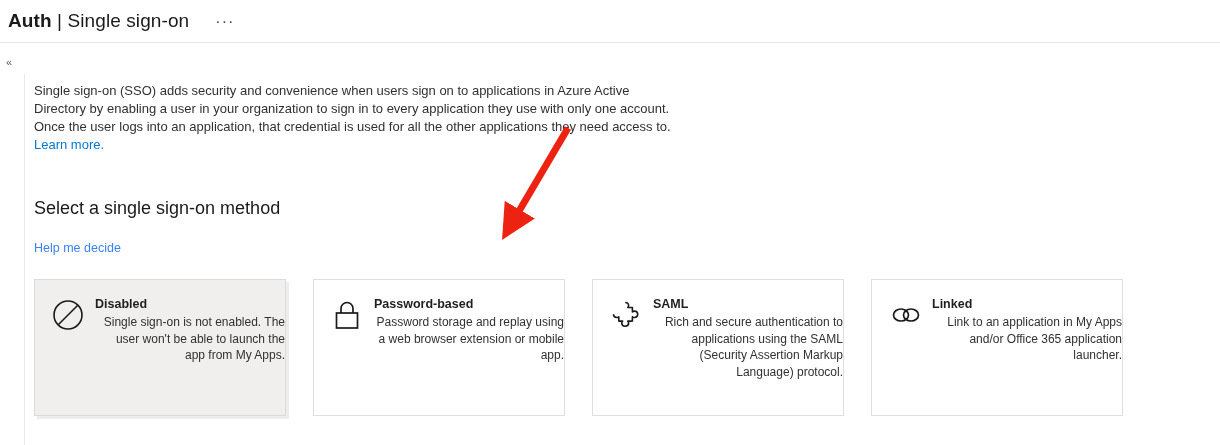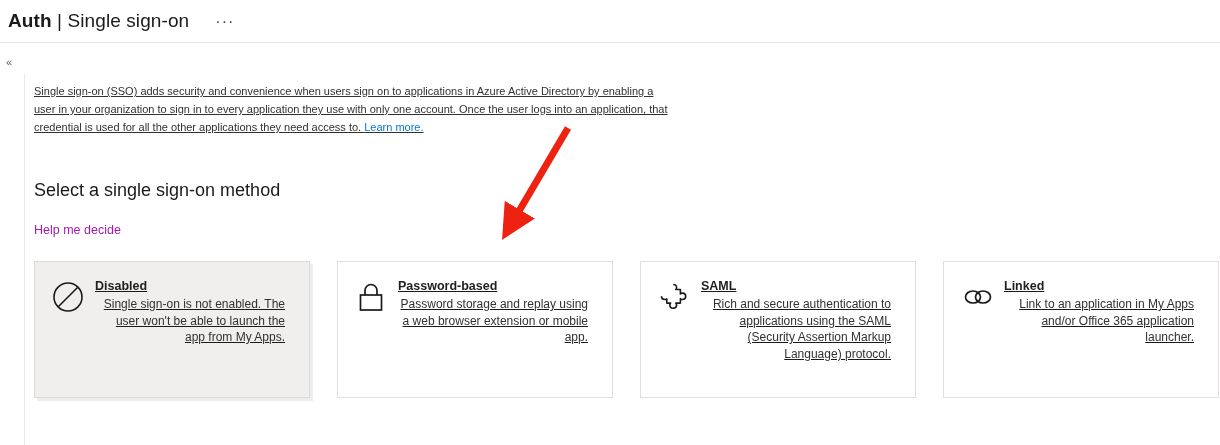--- a/index.html
+++ b/index.html
@@ -78,66 +78,64 @@
     position: absolute;
     left: 24px;
     top: 52px;
     width: 1196px;
     height: 393px;
     padding: 30px 0 0 10px;
   }
 
   .intro {
     width: 640px;
-    font-size: 11px;
+    font-size: 13px;
     line-height: 18px;
     color: #323130;
     margin: 0 0 0 0;
-    text-decoration: underline;
   }
   .intro a {
     color: #0078d4;
     text-decoration: none;
   }
 
   .section-head {
     display: flex;
     align-items: baseline;
     gap: 22px;
     margin-top: 44px;
     flex-direction: column;
   }
   .section-title {
     font-size: 18px;
     font-weight: 400;
     color: #1b1a19;
   }
   .section-link {
     font-size: 12.5px;
-    color: #a21caf;
+    color: #3b82f6;
     text-decoration: none;
     cursor: pointer;
   }
 
   
   .cards {
     display: flex;
     gap: 27px;
     margin-top: 24px;
   }
   .card {
-    width: 276px;
+    width: 252px;
     height: 137px;
     background: #ffffff;
     border: 1px solid #e1dfdd;
     display: flex;
     padding: 16px 14px 0 16px;
     cursor: pointer;
     position: relative;
-    text-decoration: underline;
   }
   .card.selected {
     background: #f0efee;
     border: 1px solid #dcdbda;
     box-shadow: 3px 3px 0 rgba(0,0,0,0.07);
   }
   .card-icon {
     width: 44px;
     min-width: 44px;
     padding-top: 2px;

